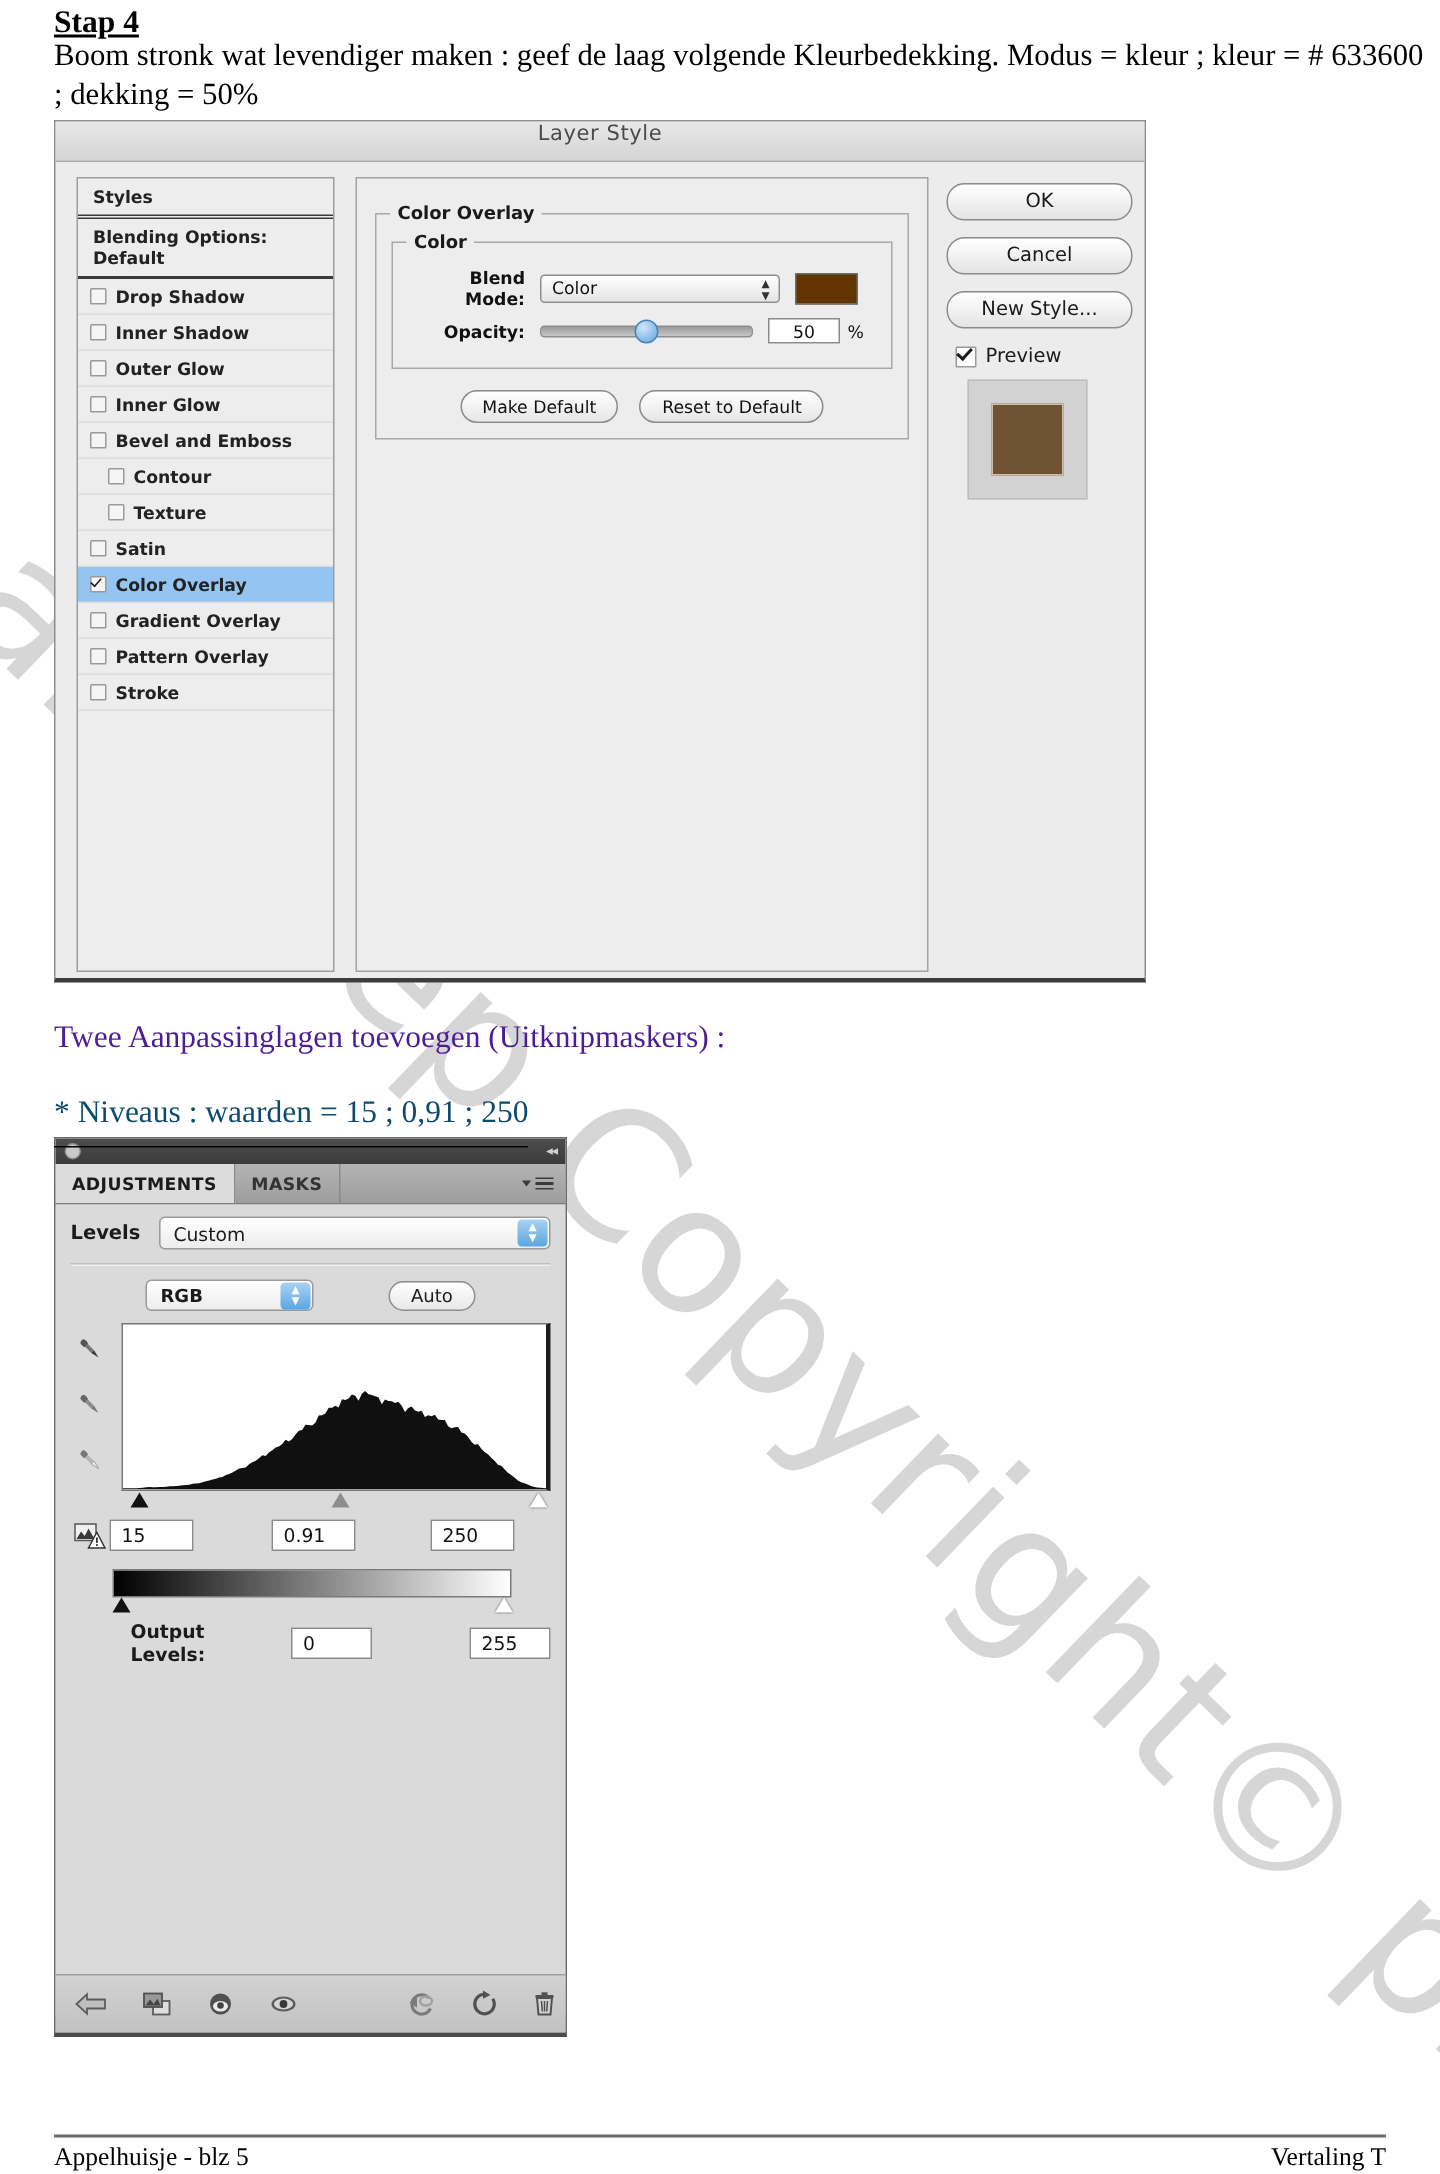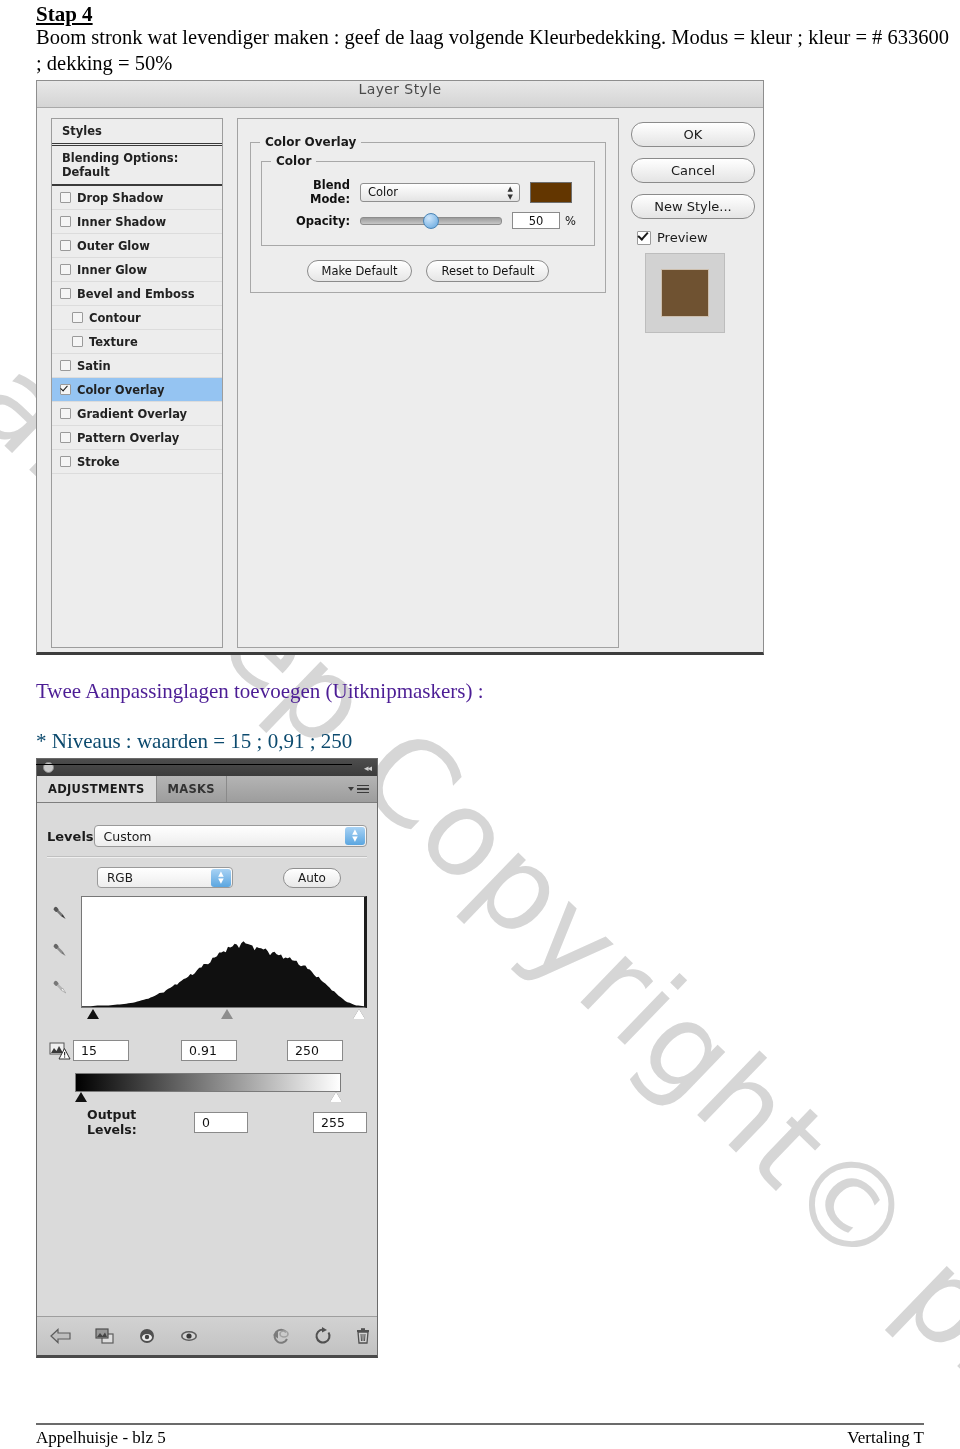--- a/index.html
+++ b/index.html
@@ -260,46 +260,46 @@
     letter-spacing:.3px;
     border-right:1px solid #8a8a8a;
   }
   .ap-tab.active{background:#dcdcdc;color:#1b1b1b;}
   .ap-menu{margin-left:auto;display:flex;align-items:center;padding:0 8px;gap:3px;}
   .ap-menu .tri{width:0;height:0;border-left:3px solid transparent;border-right:3px solid transparent;border-top:4px solid #3b3b3b;}
   .ap-menu .bars{display:flex;flex-direction:column;gap:2px;}
   .ap-menu .bars i{display:block;width:12px;height:1.6px;background:#3b3b3b;}
 
   .ap-body{background:#dadada;padding:8px 10px 0 10px;height:540px;box-sizing:border-box;position:relative;}
-  .lv-row{display:flex;align-items:center;gap:0;margin-top:14px;}
+  .lv-row{display:flex;align-items:center;gap:12px;}
   .lv-label{font-size:13px;font-weight:bold;color:#1b1b1b;}
   .lv-combo{
     flex:1;height:22px;
     background:linear-gradient(#ffffff,#ededed);
     border:1px solid #9a9a9a;border-radius:4px;
     display:flex;align-items:center;padding-left:9px;
     font-size:12.5px;color:#1b1b1b;
     position:relative;box-sizing:border-box;
   }
   .bluestep{
     position:absolute;right:1px;top:1px;
     width:20px;height:18px;
     background:linear-gradient(#a8d2f4,#5ba6e0);
     border-radius:3px;
     display:flex;flex-direction:column;align-items:center;justify-content:center;
     color:#fff;font-size:7px;line-height:7px;
   }
   .hr{height:1px;background:#c0c0c0;border-bottom:1px solid #efefef;margin:9px 0 9px 0;}
   .ch-row{display:flex;align-items:center;gap:16px;padding-left:50px;}
   .ch-combo{
-    width:136px;height:21px;
+    width:112px;height:21px;
     background:linear-gradient(#ffffff,#ededed);
     border:1px solid #9a9a9a;border-radius:4px;
     display:flex;align-items:center;padding-left:9px;
-    font-size:12px;color:#1b1b1b;position:relative;box-sizing:border-box;
+    font-size:12px;color:#1b1b1b;position:relative;box-sizing:border-box;font-weight:bold;
   }
   .auto-btn{
     background:linear-gradient(#ffffff,#e8e8e8);
     border:1px solid #8f8f8f;border-radius:11px;
     font-size:12px;color:#1b1b1b;padding:2px 14px;margin-left:34px;
   }
   .hist-area{display:flex;gap:8px;margin-top:8px;}
   .droppers{display:flex;flex-direction:column;gap:13px;padding-top:8px;width:26px;align-items:center;}
   .hist-wrap{flex:1;}
   .hist-box{
@@ -308,21 +308,21 @@
     border-right:3px solid #1d1d1d;
     position:relative;overflow:hidden;box-sizing:border-box;
   }
   .hist-box svg{position:absolute;left:0;bottom:0;width:100%;height:100%;}
   .hist-track{height:14px;position:relative;margin-top:1px;}
   .tri-mark{position:absolute;top:0;width:0;height:0;
     border-left:6px solid transparent;border-right:6px solid transparent;}
   .tri-black{border-bottom:10px solid #111;}
   .tri-gray{border-bottom:10px solid #8d8d8d;}
   .tri-white{border-bottom:10px solid #fff;filter:drop-shadow(0 0 0.6px #555);}
-  .val-row{display:flex;align-items:center;margin-top:16px;gap:0;}
+  .val-row{display:flex;align-items:center;margin-top:3px;gap:0;}
   .clip-icon{width:26px;height:22px;display:flex;align-items:center;justify-content:center;}
   .vbox{
     width:56px;height:21px;background:#fff;border:1px solid #8a8a8a;
     font-size:12.5px;color:#111;display:flex;align-items:center;
     padding-left:7px;box-sizing:border-box;
   }
   .spacer-a{width:52px;}
   .spacer-b{width:50px;}
   .grad-bar{
     height:19px;margin:12px 0 0 28px;width:266px;

